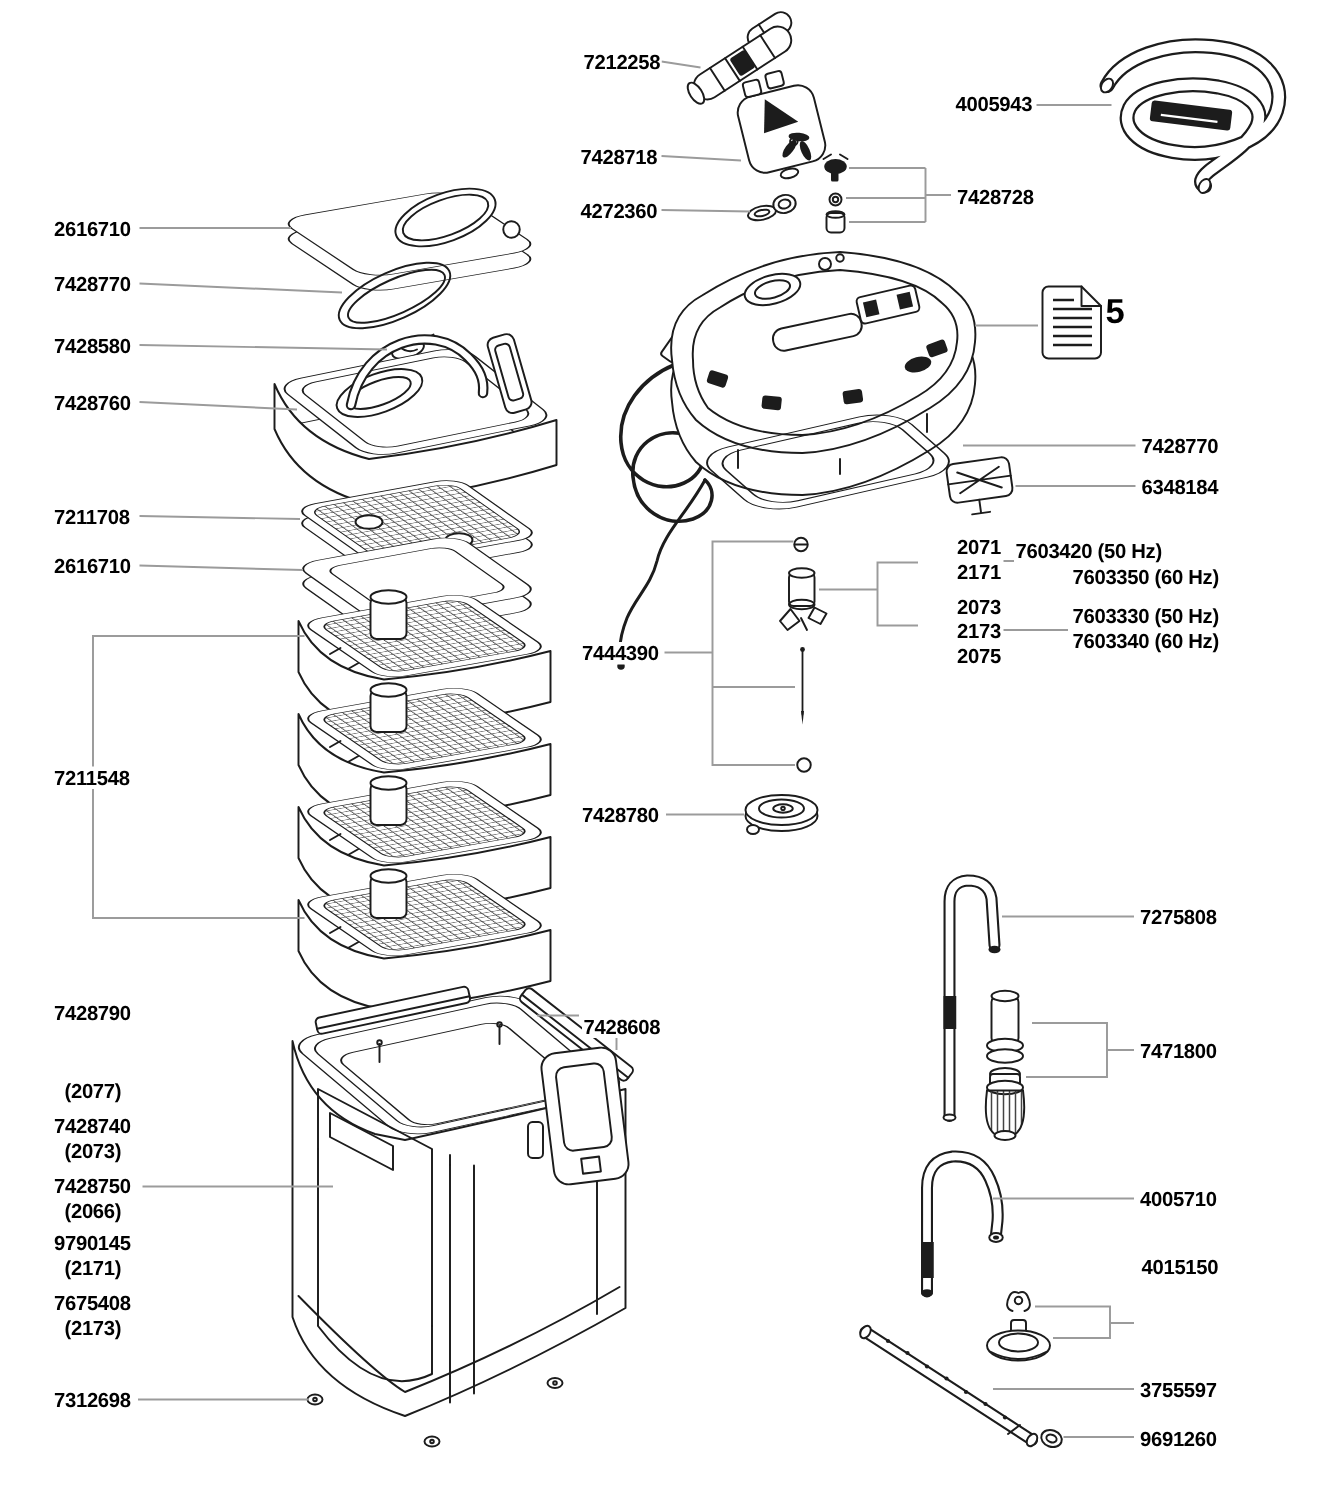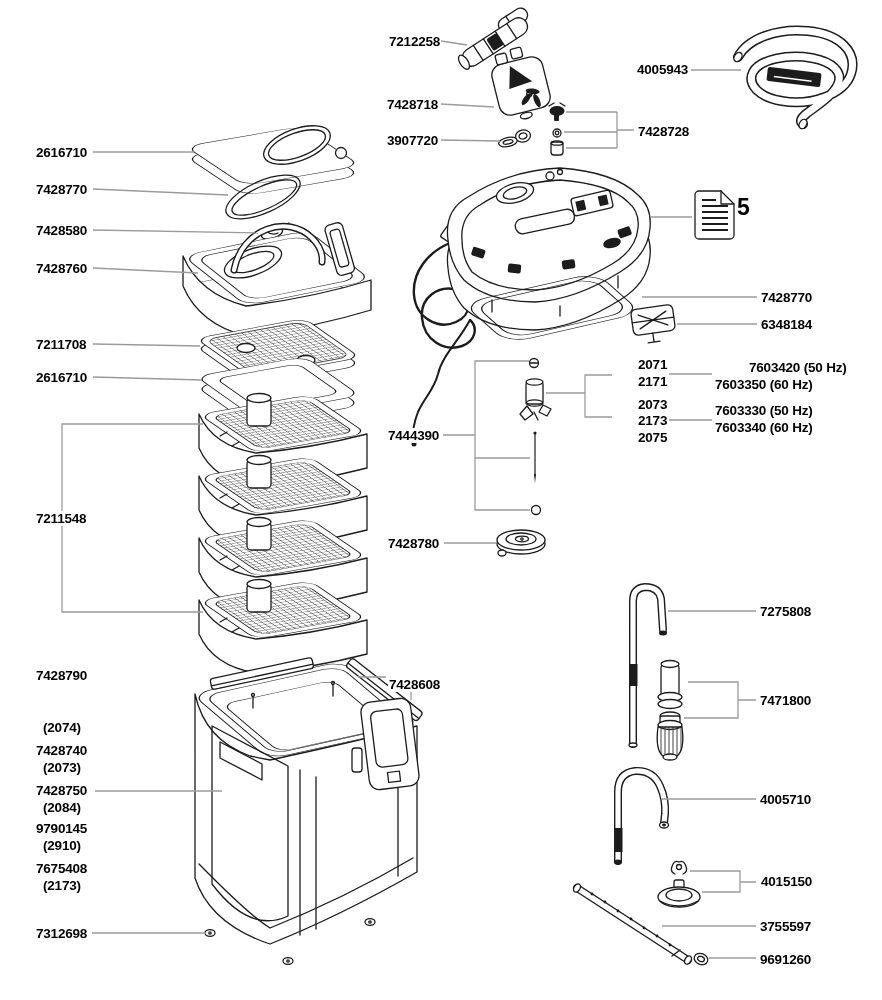--- a/index.html
+++ b/index.html
@@ -398,54 +398,54 @@
 
 <div class="lbl" style="left:35px;top:145px">2616710</div>
 <div class="lbl" style="left:35px;top:182px">7428770</div>
 <div class="lbl" style="left:35px;top:223px">7428580</div>
 <div class="lbl" style="left:35px;top:261px">7428760</div>
 <div class="lbl" style="left:35px;top:337px">7211708</div>
 <div class="lbl" style="left:35px;top:370px">2616710</div>
 <div class="lbl" style="left:35px;top:511px">7211548</div>
 
 <div class="lbl" style="left:35px;top:668px">7428790</div>
-<div class="lbl" style="left:42px;top:720px">(2074)</div>
+<div class="lbl" style="left:42px;top:720px">(2077)</div>
 <div class="lbl" style="left:35px;top:743px">7428740</div>
 <div class="lbl" style="left:42px;top:760px">(2073)</div>
 <div class="lbl" style="left:35px;top:783px">7428750</div>
-<div class="lbl" style="left:42px;top:800px">(2084)</div>
+<div class="lbl" style="left:42px;top:800px">(2066)</div>
 <div class="lbl" style="left:35px;top:821px">9790145</div>
-<div class="lbl" style="left:42px;top:838px">(2910)</div>
+<div class="lbl" style="left:42px;top:838px">(2171)</div>
 <div class="lbl" style="left:35px;top:861px">7675408</div>
 <div class="lbl" style="left:42px;top:878px">(2173)</div>
 
 <div class="lbl" style="left:35px;top:926px">7312698</div>
 
 <div class="lbl" style="left:388px;top:34px">7212258</div>
 <div class="lbl" style="left:386px;top:97px">7428718</div>
-<div class="lbl" style="left:386px;top:133px">3907720</div>
+<div class="lbl" style="left:386px;top:133px">4272360</div>
 <div class="lbl" style="left:636px;top:62px">4005943</div>
 <div class="lbl" style="left:637px;top:124px">7428728</div>
 <div class="lbl big5" style="left:736px;top:200px">5</div>
 <div class="lbl" style="left:760px;top:290px">7428770</div>
 <div class="lbl" style="left:760px;top:317px">6348184</div>
 <div class="lbl" style="left:387px;top:428px">7444390</div>
 <div class="lbl" style="left:387px;top:536px">7428780</div>
 
 <div class="lbl" style="left:637px;top:357px">2071</div>
 <div class="lbl" style="left:637px;top:374px">2171</div>
 <div class="lbl" style="left:637px;top:397px">2073</div>
 <div class="lbl" style="left:637px;top:413px">2173</div>
 <div class="lbl" style="left:637px;top:430px">2075</div>
-<div class="lbl" style="left:748px;top:360px">7603420 (50 Hz)</div>
+<div class="lbl" style="left:676px;top:360px">7603420 (50 Hz)</div>
 <div class="lbl" style="left:714px;top:377px">7603350 (60 Hz)</div>
 <div class="lbl" style="left:714px;top:403px">7603330 (50 Hz)</div>
 <div class="lbl" style="left:714px;top:420px">7603340 (60 Hz)</div>
 
 <div class="lbl" style="left:388px;top:677px">7428608</div>
 <div class="lbl" style="left:759px;top:604px">7275808</div>
 <div class="lbl" style="left:759px;top:693px">7471800</div>
 <div class="lbl" style="left:759px;top:792px">4005710</div>
-<div class="lbl" style="left:760px;top:874px">4015150</div>
+<div class="lbl" style="left:760px;top:837px">4015150</div>
 <div class="lbl" style="left:759px;top:919px">3755597</div>
 <div class="lbl" style="left:759px;top:952px">9691260</div>
 
 </div>
 
 </body></html>

